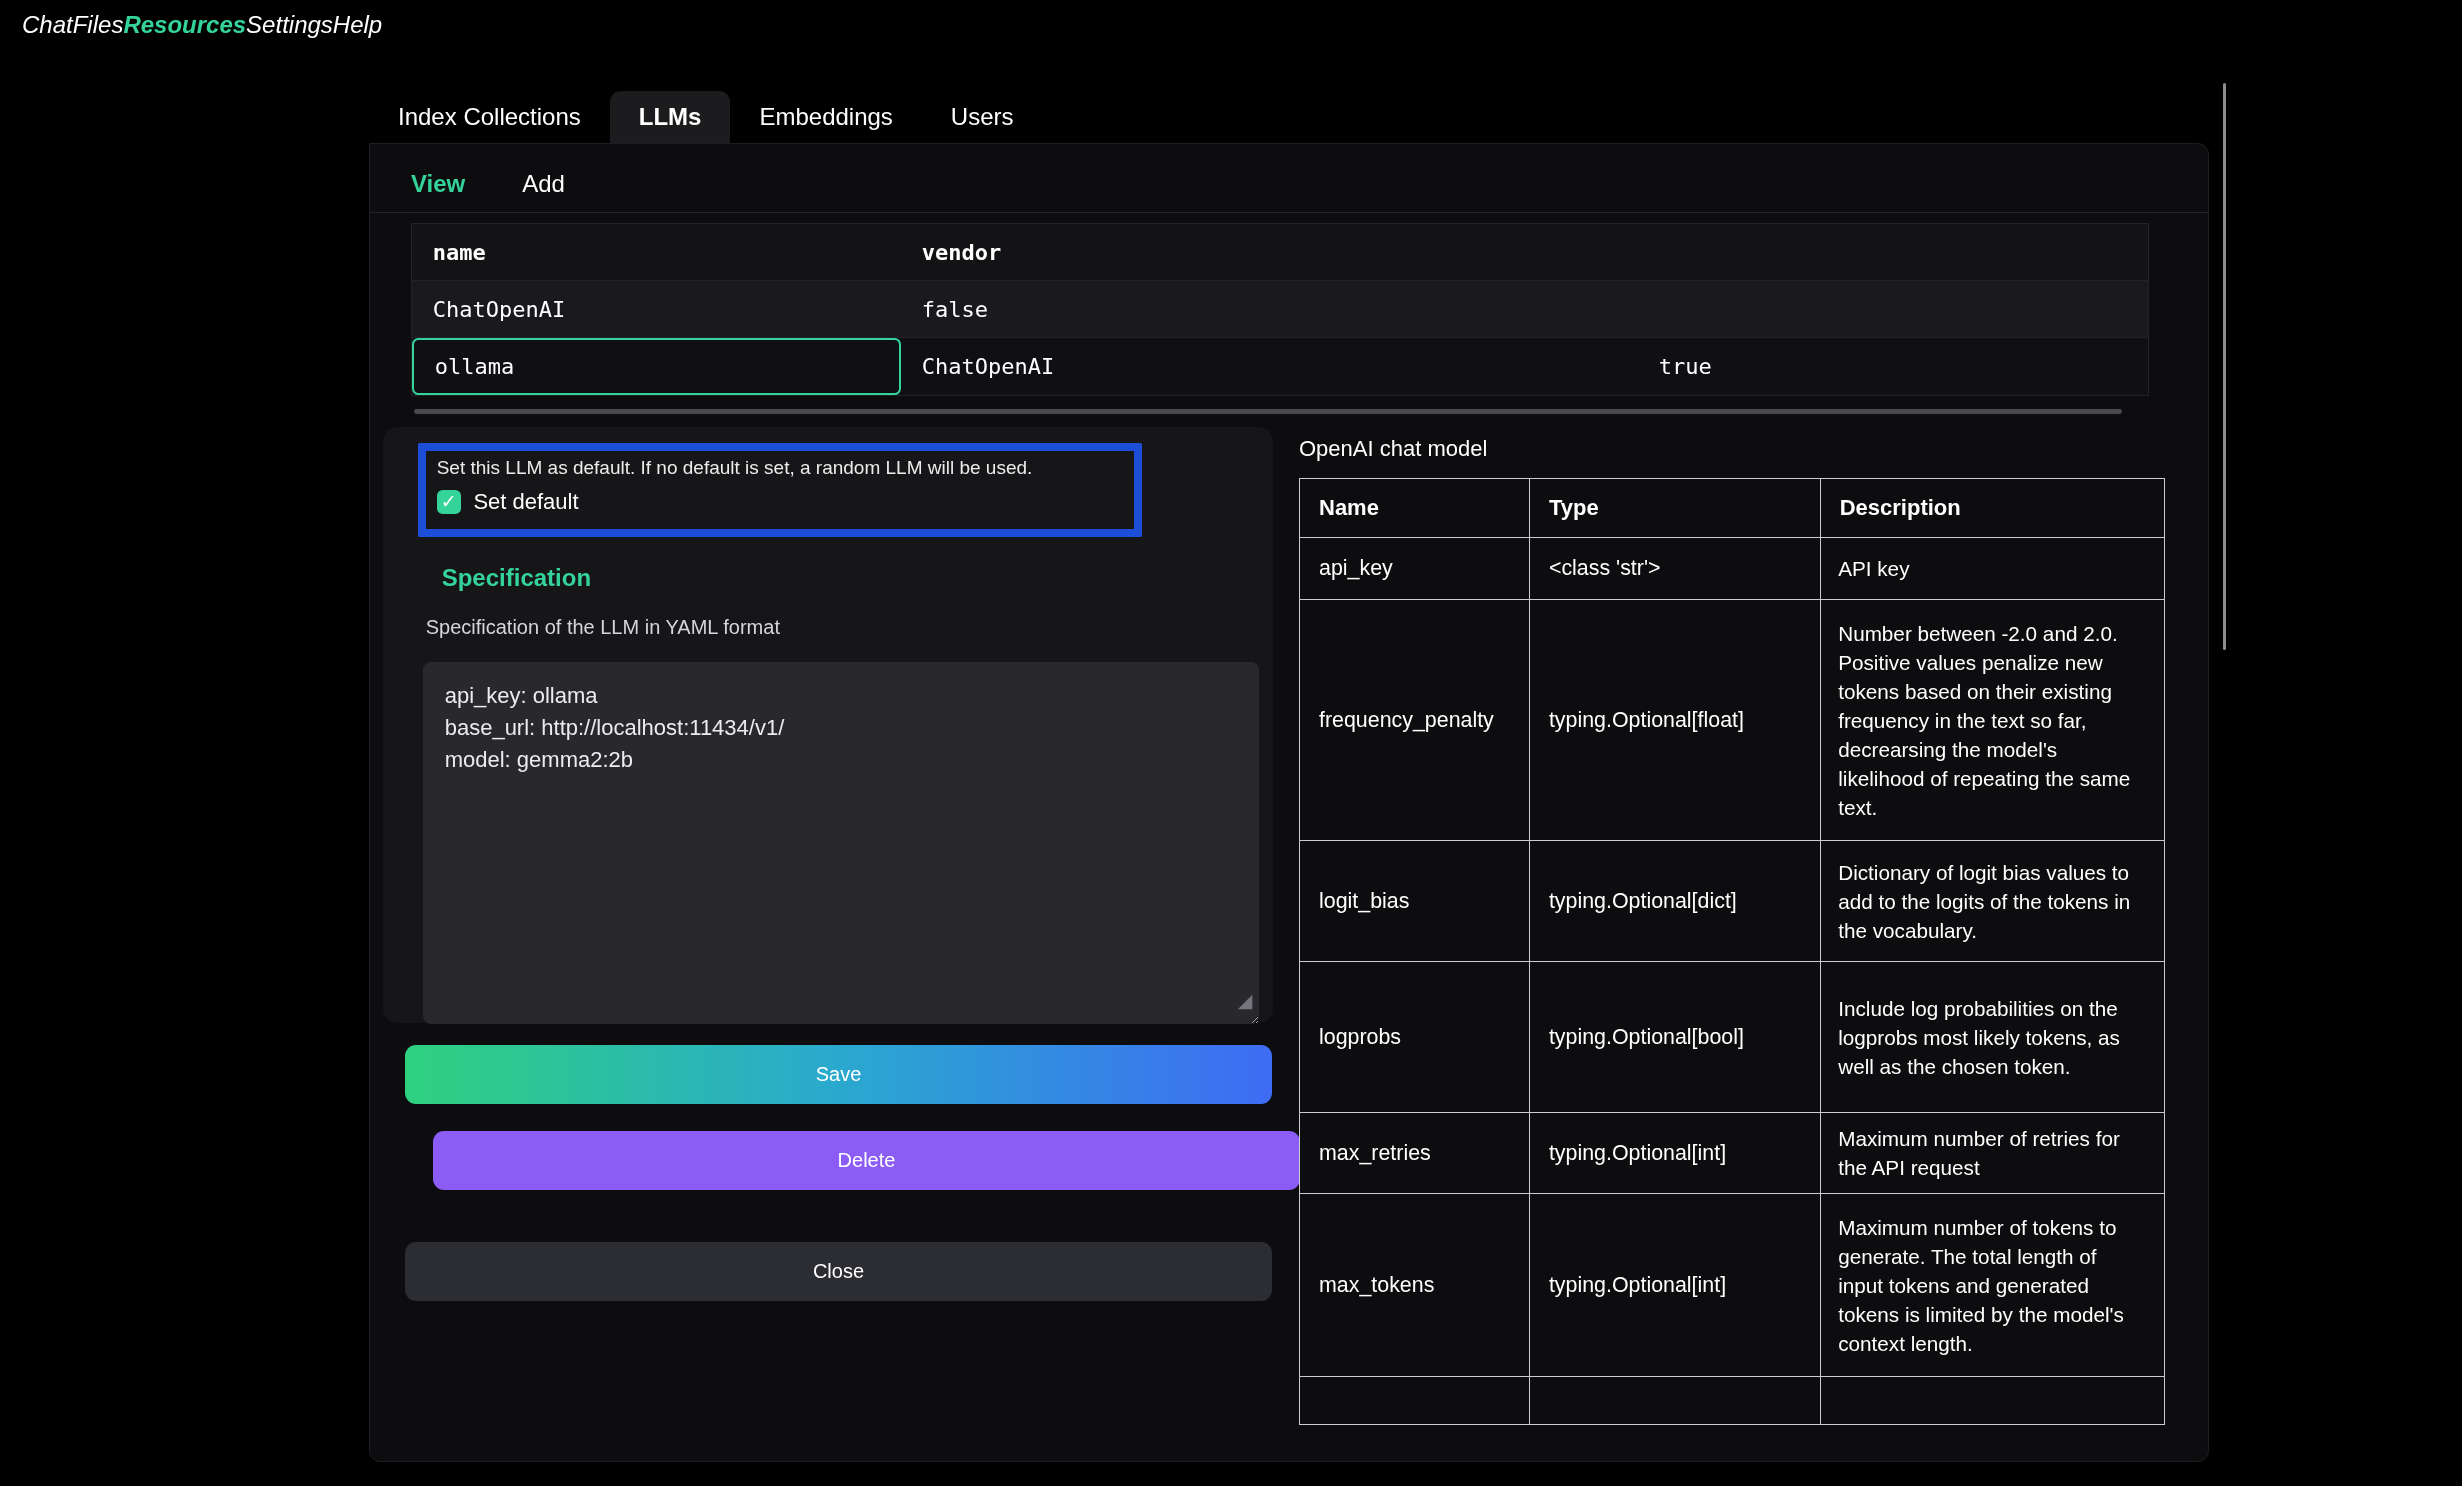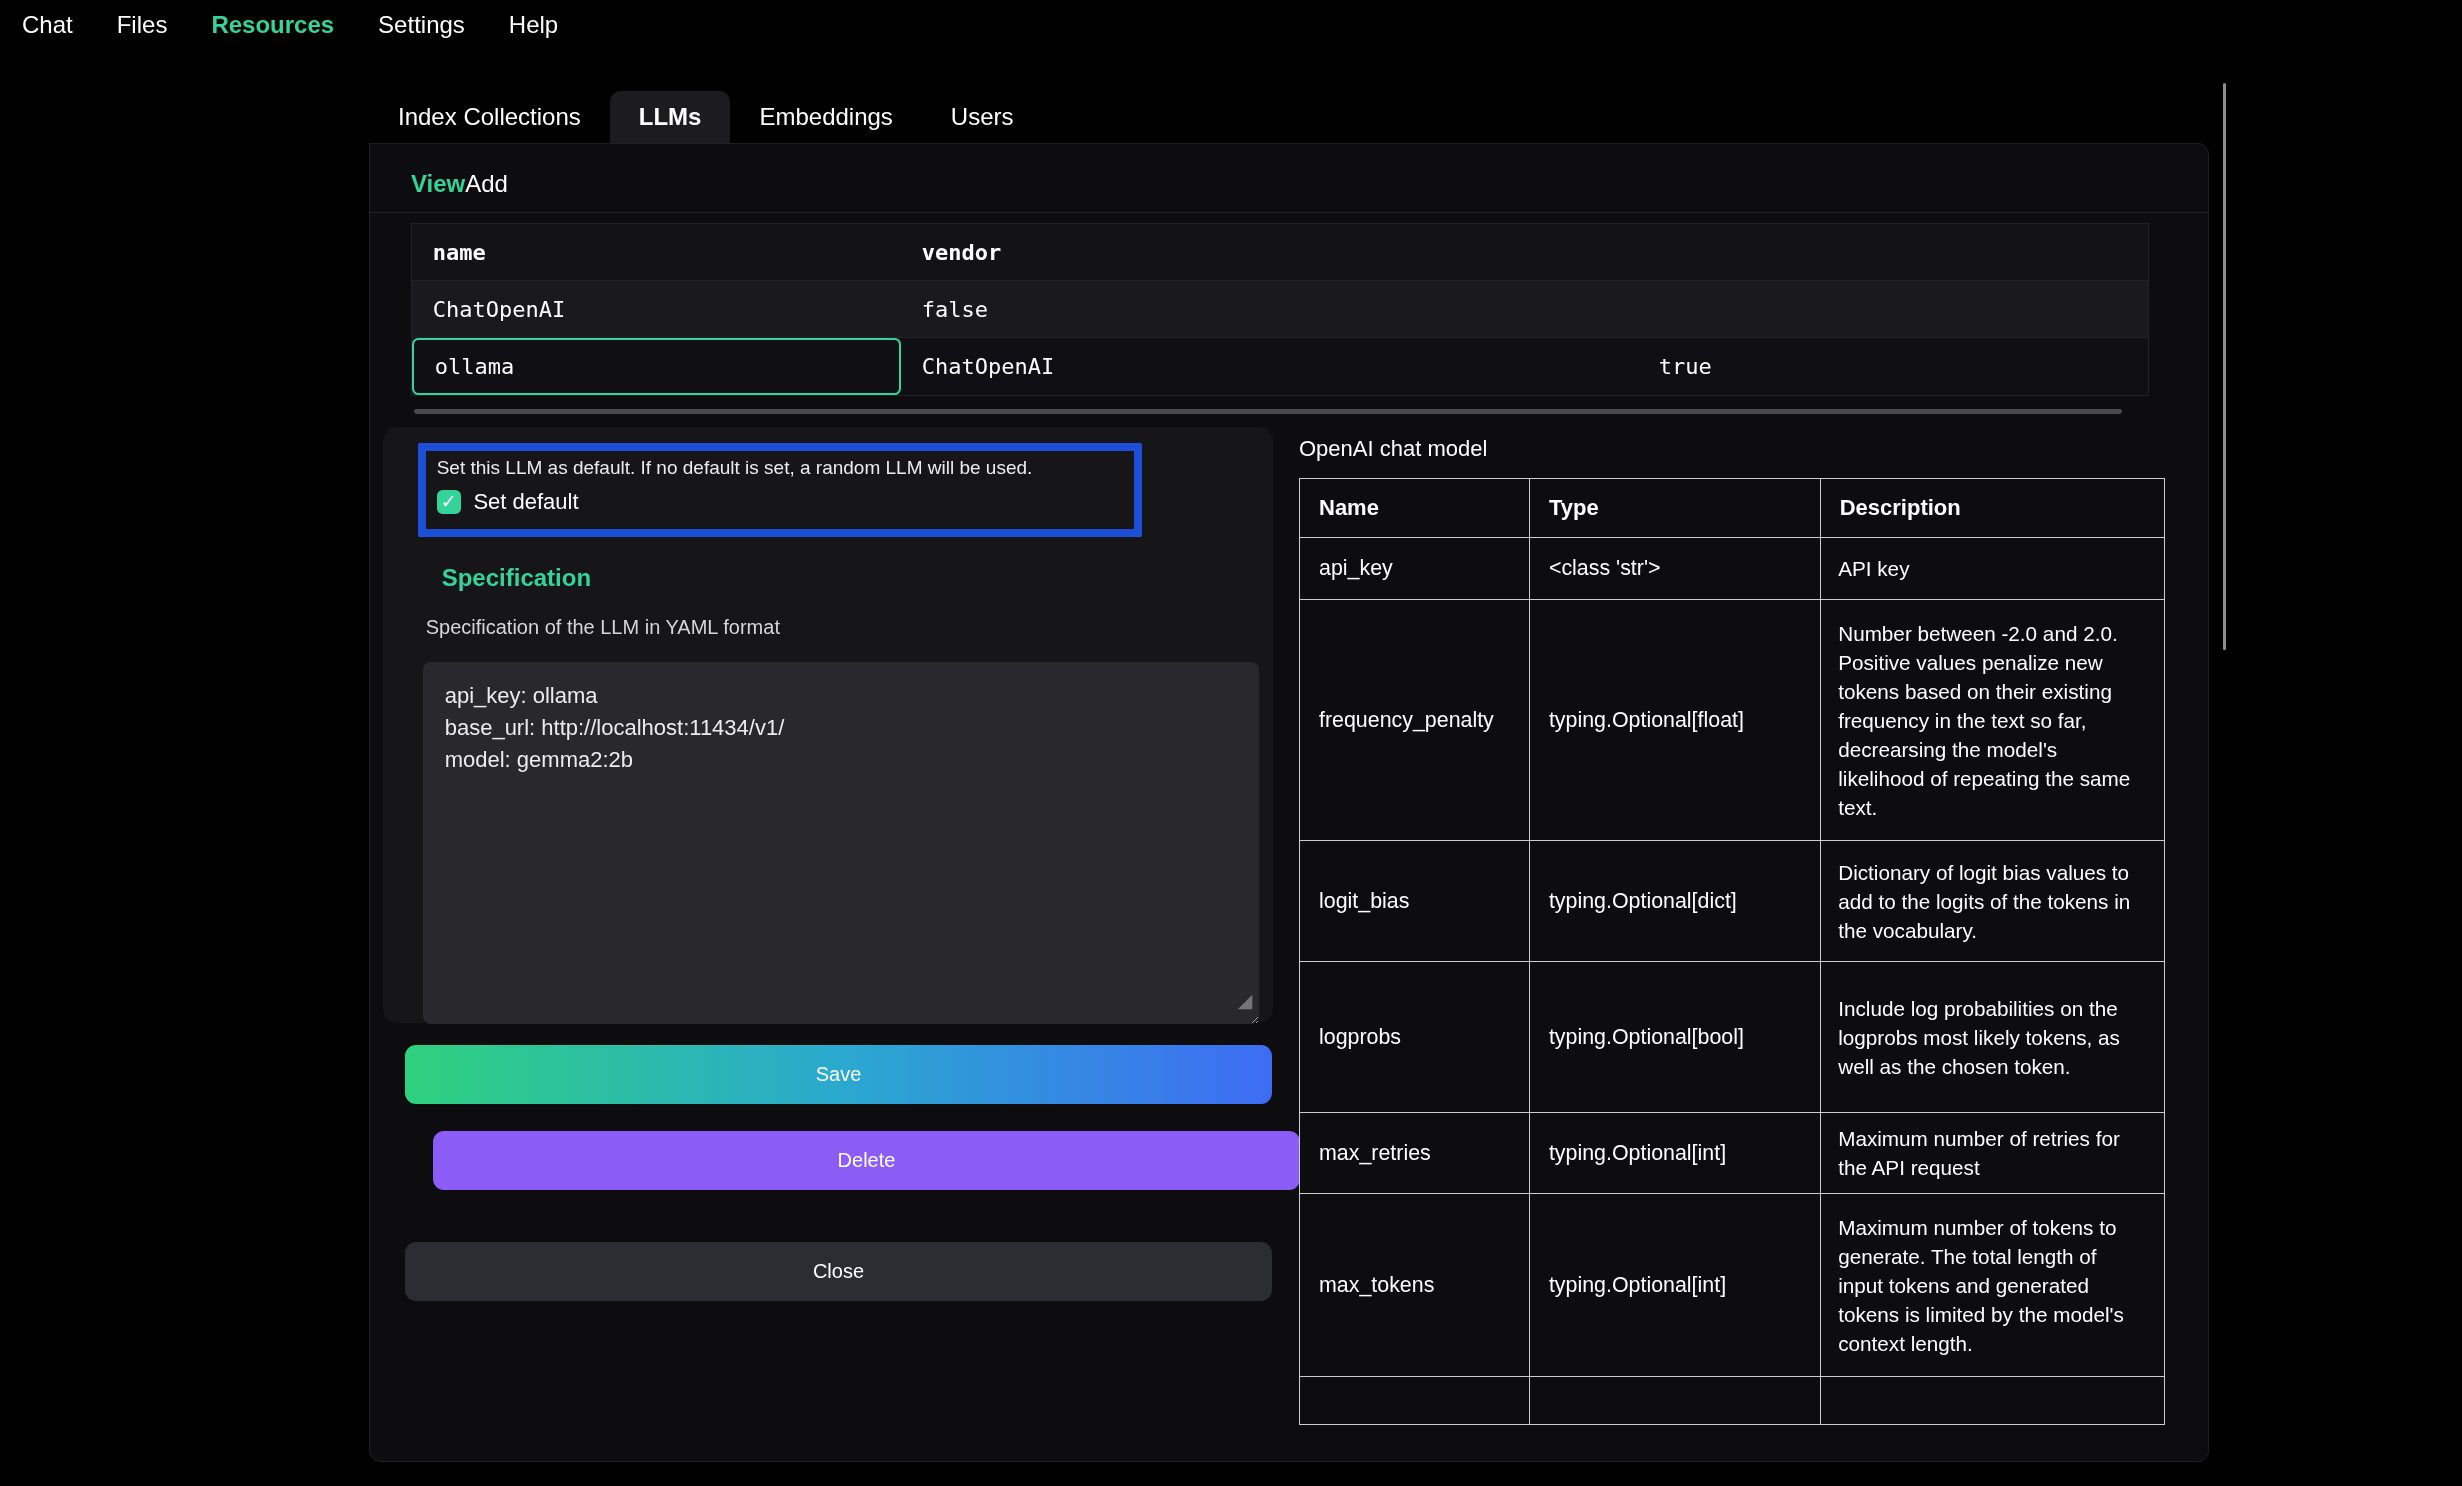--- a/index.html
+++ b/index.html
@@ -7,22 +7,23 @@
   body {
     background: #000000;
     color: #ffffff;
     font-family: "Liberation Sans", sans-serif;
     position: relative;
     overflow: hidden;
   }
   
   .topnav {
     position: absolute; left: 0; top: 0; height: 49px; width: 100%;
-    display: flex; align-items: center; gap: 44px; padding-left: 22px;
+    display: flex; align-items: center; padding-left: 22px;
     font-size: 24px;
+    font-style: italic;
   }
   .topnav .nav-item { color: #ffffff; cursor: pointer; }
   .topnav .nav-item.active { color: #34d399; font-weight: 700; }
 
   
   .tabbar {
     position: absolute; left: 369px; top: 91px; height: 52px;
     display: flex; align-items: stretch; font-size: 24px;
   }
   .tab {
@@ -36,21 +37,21 @@
   
   .panel {
     position: absolute; left: 369px; top: 143px; width: 1840px; height: 1319px;
     background: #0d0d0f; border: 0.8px solid #1e1e22;
     border-radius: 0 11px 11px 11px; overflow: hidden;
   }
 
   
   .subtabs {
     position: absolute; left: 41px; top: 12.7px; height: 54px;
-    display: flex; align-items: center; font-size: 24px;
+    display: flex; gap: 57px; align-items: center; font-size: 24px;
   }
   .subtab { color: #ffffff; cursor: pointer; }
   .subtab.active { color: #34d399; font-weight: 600; }
   .subtab-underline {
     position: absolute; left: 0; top: 68px; width: 100%; height: 0.8px;
     background: #232327;
   }
 
   
   .llm-table {

